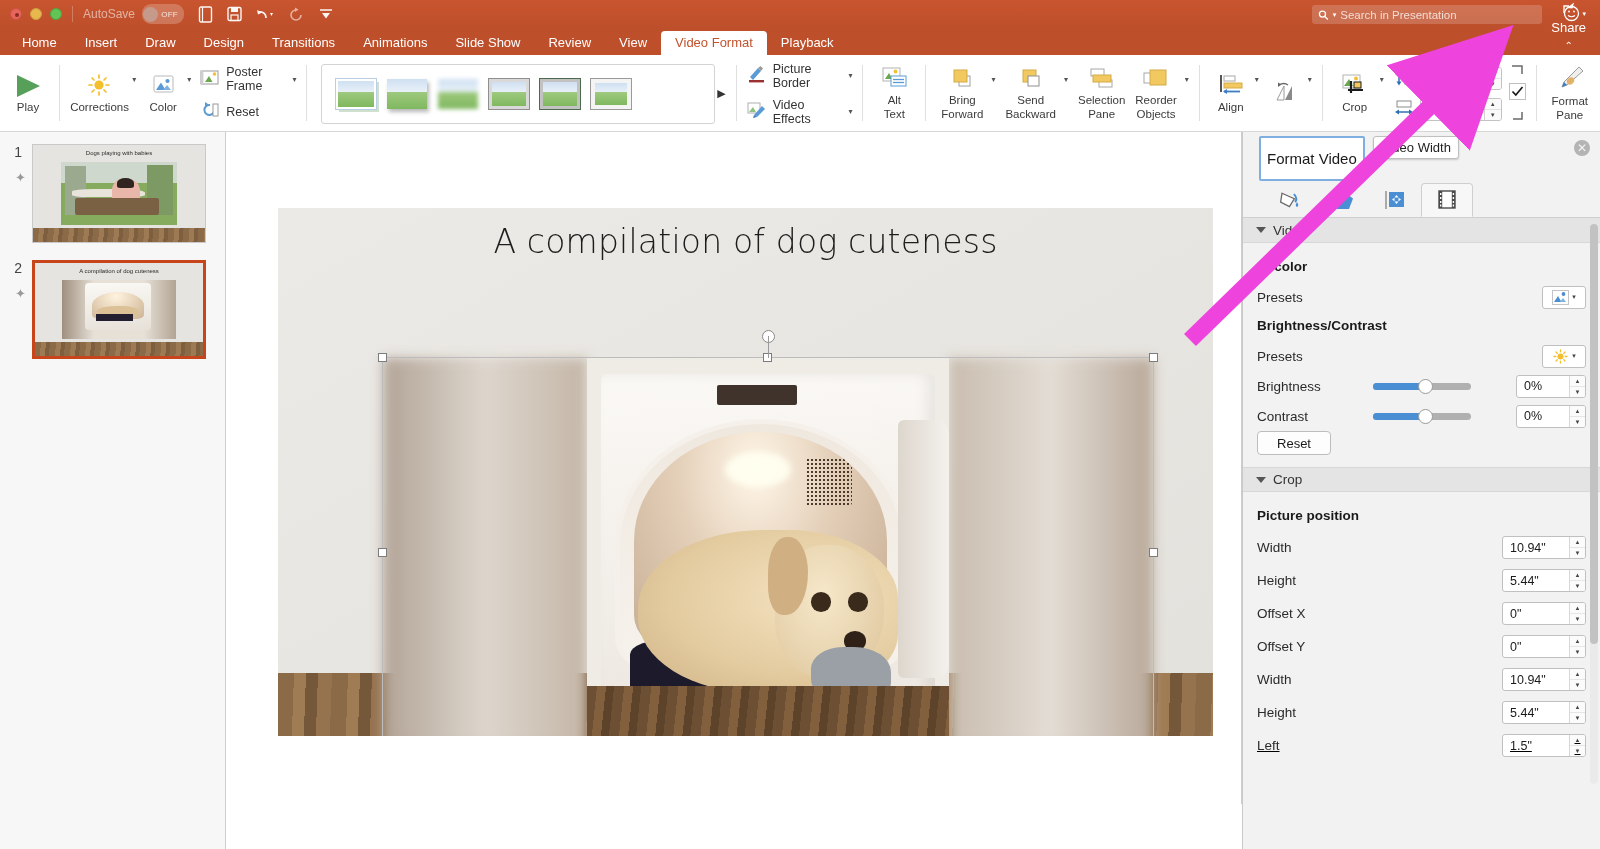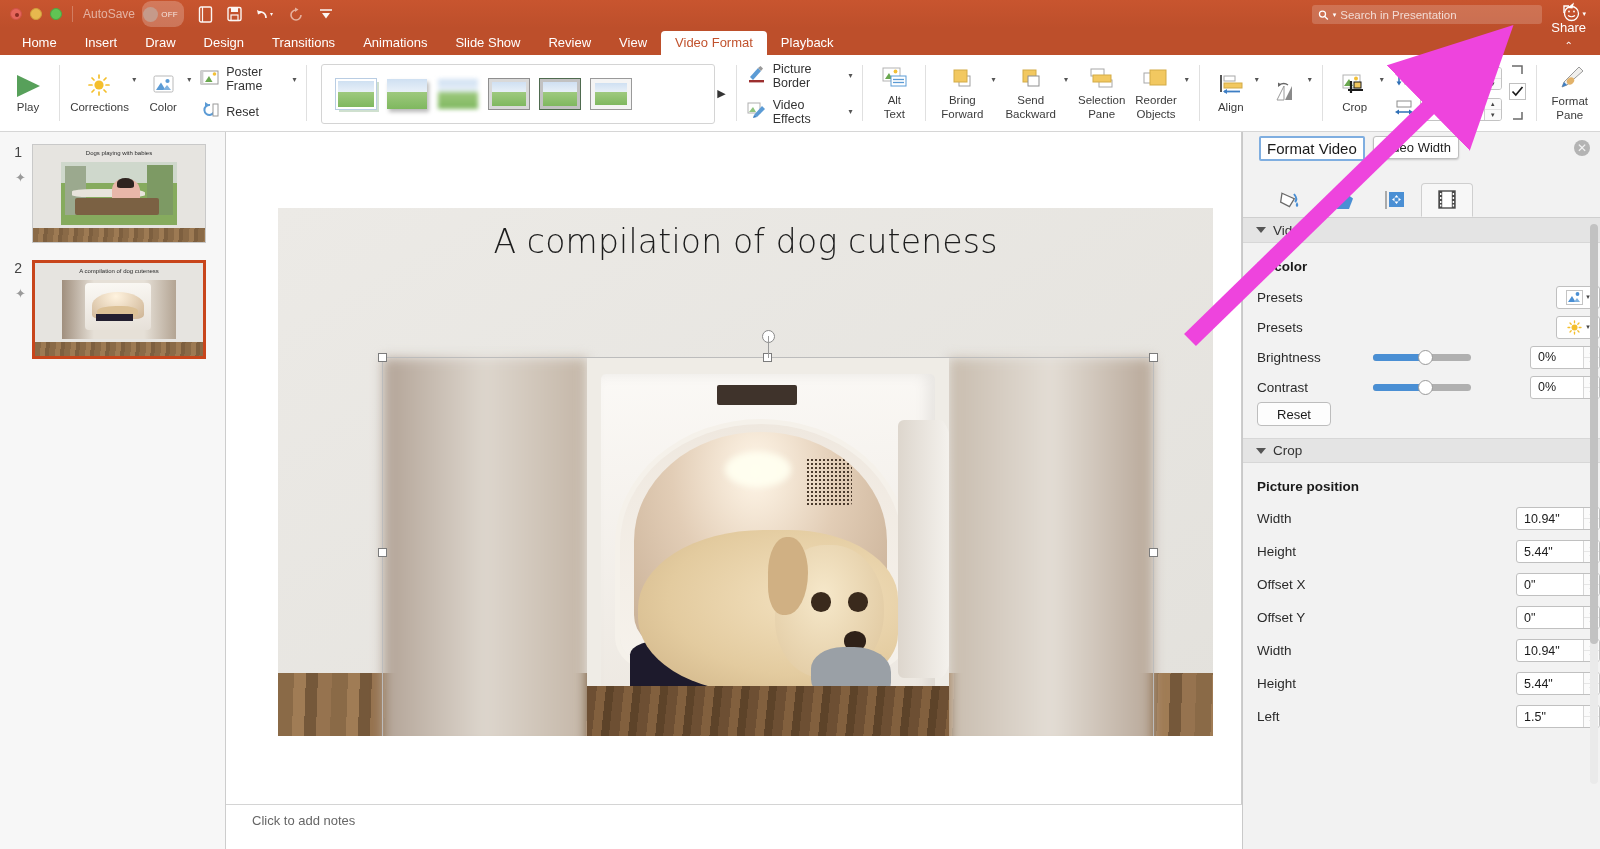--- a/index.html
+++ b/index.html
@@ -19,21 +19,21 @@
   }
   .traffic { display: flex; gap: 8px; margin-left: 10px; align-items: center; }
   .tl { width: 12px; height: 12px; border-radius: 50%; position: relative; }
   .tl.red { background: #e6665b; border: 1px solid #cf5147; }
   .tl.yellow { background: #e7b84e; border: 1px solid #cf9f3d; }
   .tl.green { background: #61c454; border: 1px solid #4da643; }
   .tl.red::after { content:""; position:absolute; left:4px; top:4px; width:4px;height:4px;border-radius:50%;background:#8b2b22;}
   .tb-sep { width: 1px; height: 16px; background: rgba(255,255,255,0.25); margin: 0 10px; }
   .autosave { color: rgba(255,255,255,0.55); font-size: 12px; margin-right: 7px; }
   .as-toggle {
-    width: 42px; height: 26px; border-radius: 9px; background: rgba(255,255,255,0.22);
+    width: 42px; height: 20px; border-radius: 9px; background: rgba(255,255,255,0.22);
     display: flex; align-items: center; position: relative;
   }
   .as-knob { width: 15px; height: 15px; border-radius: 50%; background:#c59a8a; position:absolute; left:1px; }
   .as-label { font-size: 8px; color: rgba(255,255,255,0.8); position: absolute; right: 6px; letter-spacing:0.3px;}
   .tb-icons { display: flex; align-items: center; gap: 14px; margin-left: 14px; }
   .tb-ico { color: #fff; opacity: 0.95; display:flex; align-items:center; }
   .doc-title {
     position: absolute; left: 0; width: 1600px; text-align: center;
     color: #fff; font-size: 13.5px; display:flex; align-items:center; justify-content:center; gap:6px;
   }
@@ -192,42 +192,42 @@
   }
 
   
   .fpane {
     position: absolute; left: 1242px; top: 132px; width: 358px; height: 717px;
     background: #f2f2f2; border-left: 1px solid #c9c9c9;
   }
   .fpane-head { position: relative; height: 52px; }
   .fp-title {
     position:absolute; left: 16px; top: 4px; font-size: 15px; color: #1a1a1a;
-    border: 2px solid #7faee0; border-radius:2px; padding: 2px 6px; background:#fff;
+    border: 2px solid #7faee0; border-radius:2px; padding: 12px 6px; background:#fff;
   }
   .fp-tooltip {
     position:absolute; left: 130px; top: 4px; font-size: 13px; color:#222;
     background:#fff; border:1px solid #bfbfbf; border-radius:3px; padding: 3px 7px;
     box-shadow: 0 1px 2px rgba(0,0,0,0.18);
   }
   .fp-close {
     position:absolute; right: 10px; top: 8px; width:16px;height:16px;border-radius:50%;
     background:#b4b4b4; color:#f2f2f2; font-size:12px; display:flex;align-items:center;justify-content:center;
   }
   .fp-tabs { position:absolute; left: 0; top: 52px; width:100%; height:34px; border-bottom:1px solid #cfcfcf; display:flex; align-items:flex-end; padding-left:22px; }
   .fp-tab { width: 52px; height: 34px; display:flex;align-items:center;justify-content:center; border-radius:4px 4px 0 0;}
   .fp-tab.active { background:#f7f7f7; border:1px solid #cfcfcf; border-bottom:1px solid #f7f7f7; }
   .sec-head {
     background:#e4e4e4; height: 25px; display:flex; align-items:center; gap:7px;
     padding-left: 13px; font-size: 13.5px; color:#333; border-bottom:1px solid #d7d7d7;
   }
   .tri { width:0;height:0;border-left:5px solid transparent;border-right:5px solid transparent;border-top:6px solid #555;}
   .sec-body { padding: 10px 0 12px 0; background:#f2f2f2; }
   .grp-label { font-size:13.5px; font-weight:bold; color:#1a1a1a; padding: 6px 0 8px 14px; }
-  .frow { display:flex; align-items:center; height:30px; padding-left:14px; gap:10px; }
+  .frow { display:flex; align-items:center; height:30px; padding-left:14px; padding-right:14px; gap:10px; }
   .frow .nm { font-size:13.5px; color:#2a2a2a; width:106px; }
   .presetbtn {
     margin-left:auto; width:44px; height:23px; border:1px solid #c0c0c0; border-radius:3px;
     background:#fff; display:flex; align-items:center; justify-content:center; gap:3px;
   }
   .slider { width: 98px; height: 7px; border-radius:4px; background:#b0b0b0; position:relative; }
   .slider .fill { position:absolute; left:0; top:0; height:100%; width:52%; background:#4a8fd4; border-radius:4px 0 0 4px; }
   .slider .knob { position:absolute; left:46%; top:-4px; width:15px;height:15px;border-radius:50%;background:#fff;border:1px solid #9a9a9a; }
   .numspin {
     width: 70px; height: 23px; border:1px solid #c0c0c0; border-radius:3px; background:#fff;
@@ -731,23 +731,20 @@
         <div class="handle" style="left:-5px;top:50%;margin-top:-5px;"></div>
         <div class="handle" style="right:-5px;top:50%;margin-top:-5px;"></div>
 
         <div class="rotcircle" style="left:50%;margin-left:-6px;top:-28px;"></div>
         <div style="position:absolute;left:50%;top:-22px;width:1px;height:22px;background:#9a9a9a;"></div>
       </div>
 
     </div>
   </div>
 
-  <div class="notes">
-    <span>Click to add notes</span>
-  </div>
 
   <div class="fpane">
     <div class="fpane-head">
       <div class="fp-title">Format Video</div>
       <div class="fp-tooltip">Video Width</div>
       <div class="fp-close">✕</div>
     </div>
 
     <div class="fp-tabs">
       <div class="fp-tab">
@@ -803,20 +800,21 @@
             <svg width="17" height="15" viewBox="0 0 17 15">
                 <rect x="0.5" y="0.5" width="16" height="14" fill="#fff" stroke="#c4c4c4"></rect>
                 <circle cx="11.5" cy="4" r="1.9" fill="#4a8fd4"></circle>
                 <path d="M2 12 L6 6 L9.5 12 Z" fill="#4a8fd4"></path>
                 <path d="M8 12 L11 8 L14 12 Z" fill="#7fb2e0"></path>
               </svg>
             <span style="font-size:7px;color:#444;">▾</span>
           </div>
         </div>
 
+        <div class="grp-label">Brightness/Contrast</div>
         <div class="frow">
           <span class="nm">Presets</span>
           <div class="presetbtn">
             <svg width="17" height="15" viewBox="0 0 17 15">
                 <circle cx="8.5" cy="7.5" r="3" fill="#f4bf2d"></circle>
                 <g stroke="#f4bf2d" stroke-width="1.3" stroke-linecap="round">
                   <line x1="8.5" y1="1" x2="8.5" y2="2.8"></line>
                   <line x1="8.5" y1="12.2" x2="8.5" y2="14"></line>
                   <line x1="2" y1="7.5" x2="3.8" y2="7.5"></line>
                   <line x1="13.2" y1="7.5" x2="15" y2="7.5"></line>
@@ -921,21 +919,21 @@
         <div class="frow" style="height:33px;">
           <span class="nm">Height</span>
           <div class="numspin" style="width:84px;">
             <span class="v">5.44"</span>
             <div class="ar">
                 <div>▲</div>
                 <div>▼</div>
               </div>
           </div>
         </div>
-        <div class="frow" style="height:33px;">
+        <div class="frow" style="height:33px;text-decoration:underline;">
           <span class="nm">Left</span>
           <div class="numspin" style="width:84px;">
             <span class="v">1.5"</span>
             <div class="ar">
                 <div>▲</div>
                 <div>▼</div>
               </div>
           </div>
         </div>
       </div>

